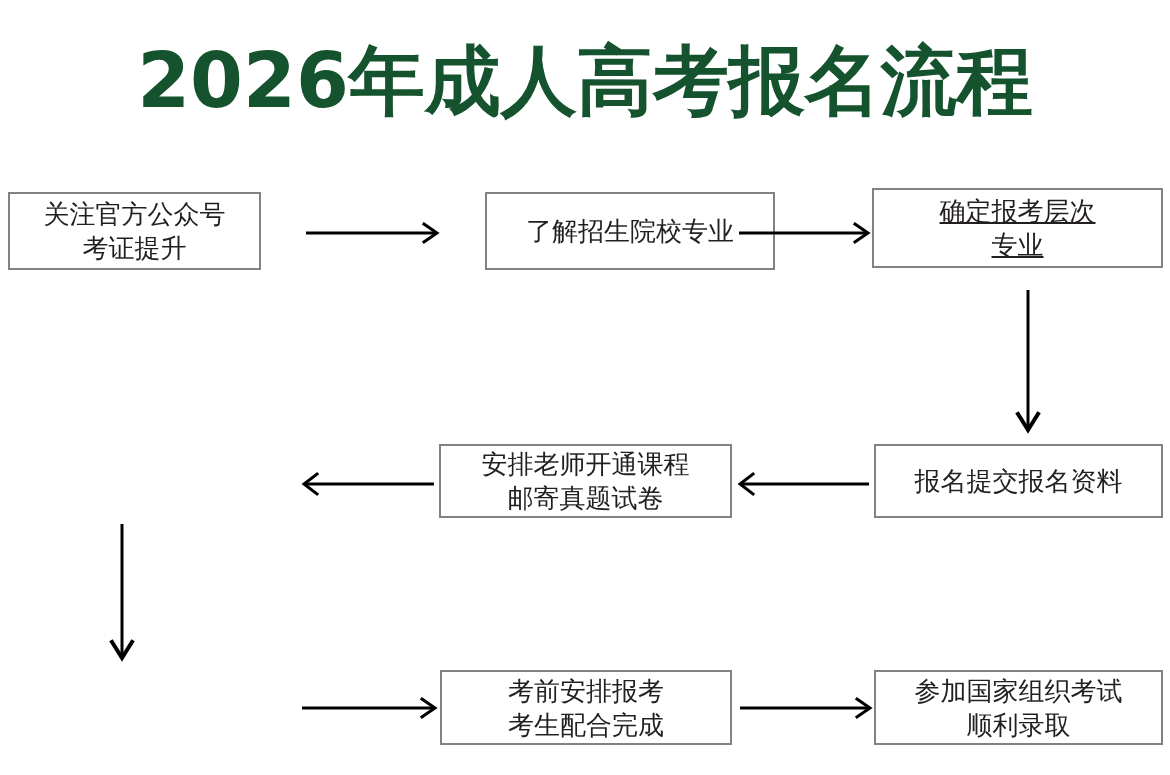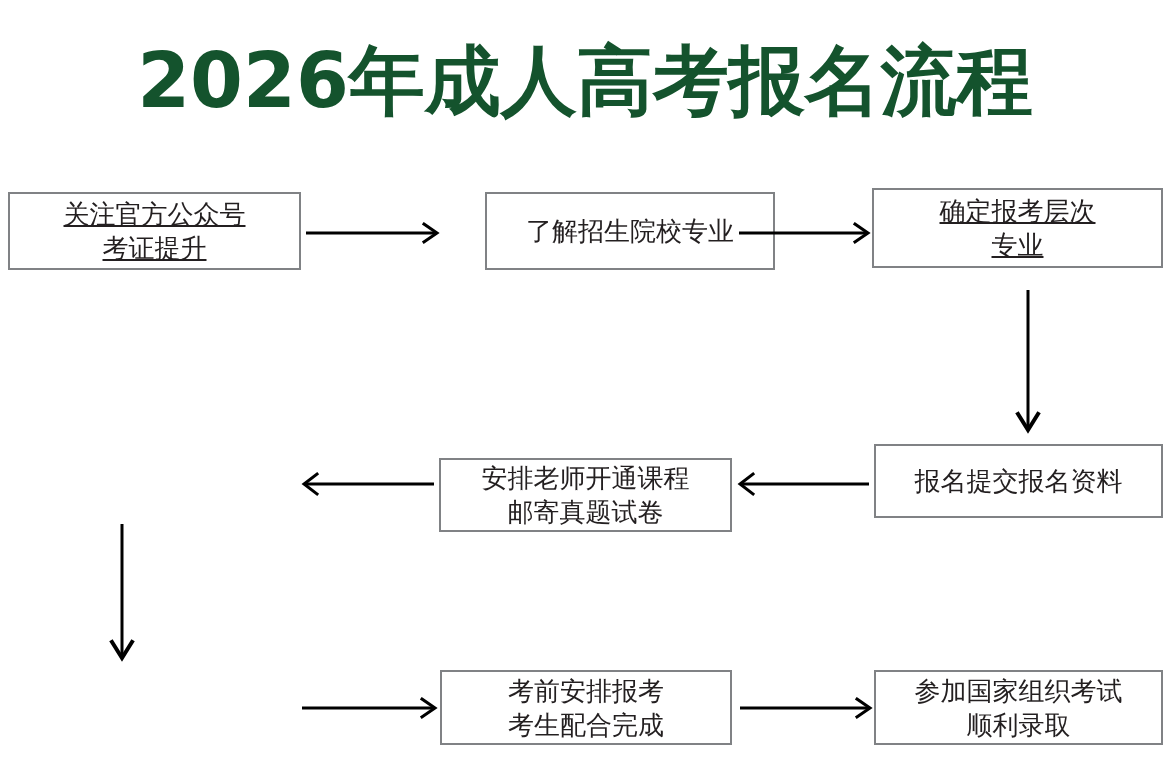--- a/index.html
+++ b/index.html
@@ -78,36 +78,36 @@
     fill: none;
   }
 </style>
 </head>
 <body>
 
 <div id="flow-canvas">
 
   <div class="chart-title">2026年成人高考报名流程</div>
 
-  <div class="flow-box" style="left:8px;  top:192px; width:293px; height:78px;text-decoration:underline;">
+  <div class="flow-box" style="left:8px;  top:192px; width:253px; height:78px;">
     <span class="line">关注官方公众号</span>
     <span class="line">考证提升</span>
   </div>
 
   <div class="flow-box" style="left:442px; top:192px; width:290px; height:78px;margin-left:43px;">
     <span class="line">了解招生院校专业</span>
   </div>
 
   <div class="flow-box" style="left:872px; top:188px; width:291px; height:80px;text-decoration:underline;">
     <span class="line">确定报考层次</span>
     <span class="line">专业</span>
   </div>
 
 
-  <div class="flow-box" style="left:439px; top:444px; width:293px; height:74px;margin-top:14px;">
+  <div class="flow-box" style="left:439px; top:444px; width:293px; height:74px;">
     <span class="line">安排老师开通课程</span>
     <span class="line">邮寄真题试卷</span>
   </div>
 
   <div class="flow-box" style="left:874px; top:444px; width:289px; height:74px;">
     <span class="line">报名提交报名资料</span>
   </div>
 
 
   <div class="flow-box" style="left:440px; top:670px; width:292px; height:75px;">

